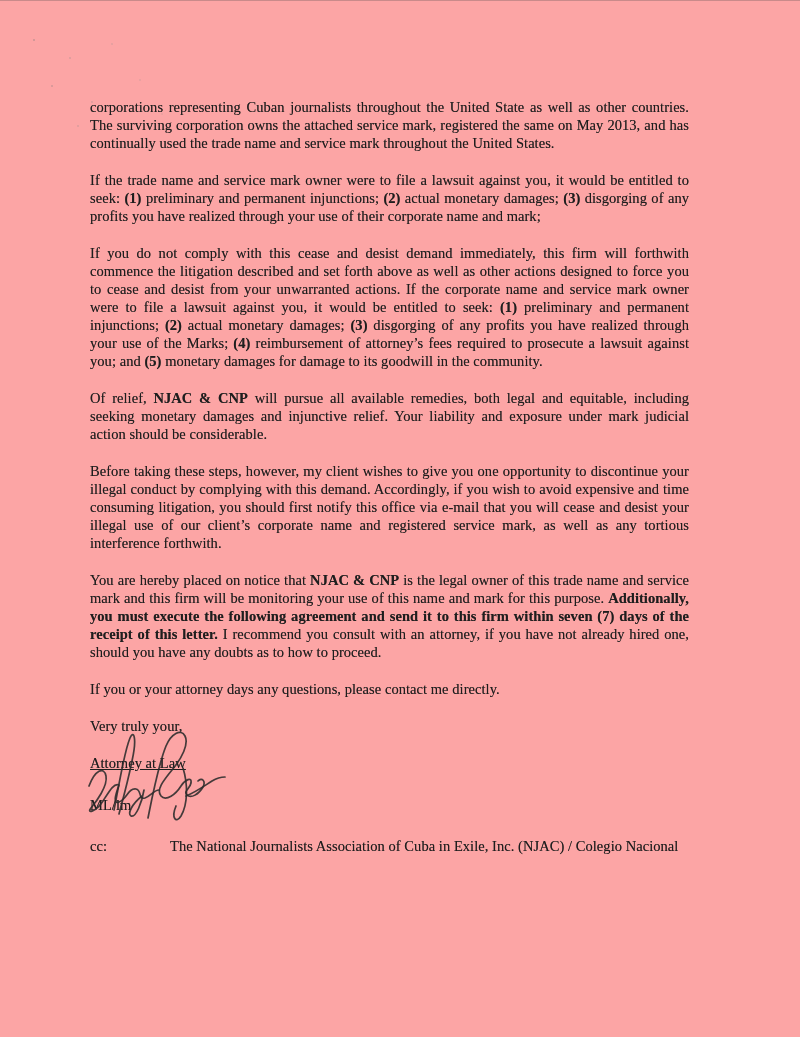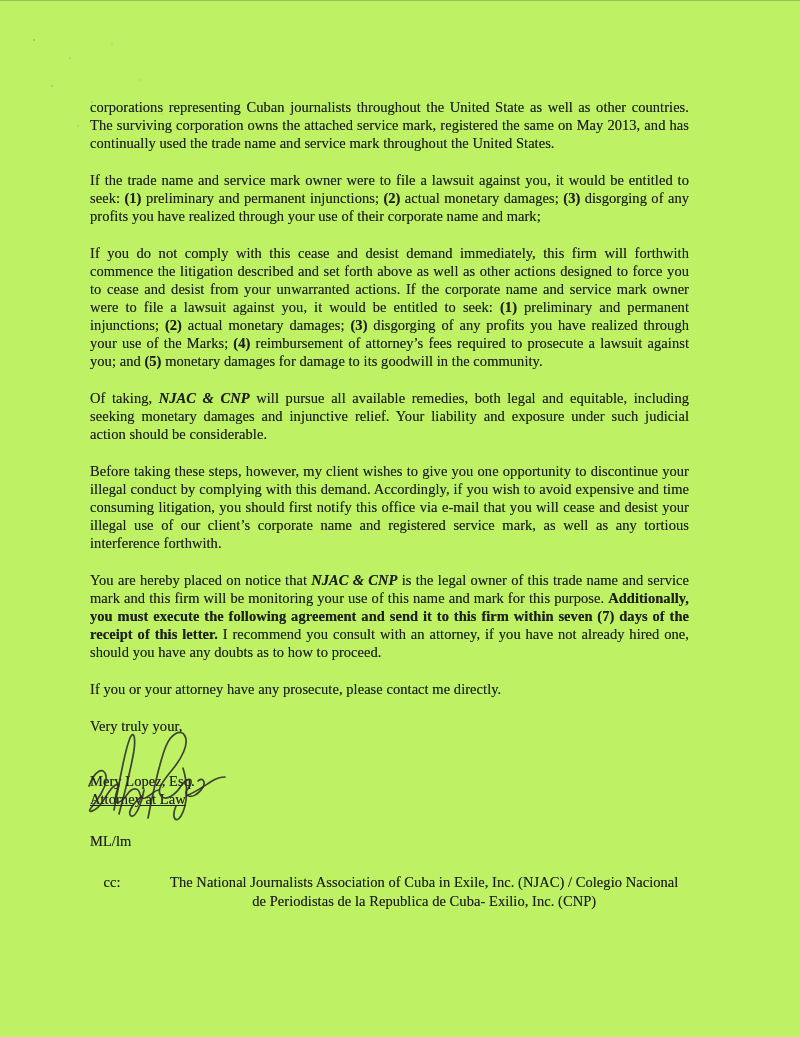--- a/index.html
+++ b/index.html
@@ -4,21 +4,21 @@
 <style>
   html, body { margin: 0; padding: 0; }
   body {
     background: #ffffff;
     font-family: "Liberation Serif", "DejaVu Serif", serif;
   }
   .page {
     position: relative;
     width: 800px;
     height: 1037px;
-    background: #bef264;
+    background: #fca5a5;
     overflow: hidden;
     color: #1e1e1e;
   }
   
   .page::before {
     content: "";
     position: absolute;
     top: 0; left: 0; right: 0;
     height: 1px;
     background: rgba(70,70,70,0.28);
@@ -46,30 +46,29 @@
     font-size: 14.5px;
     line-height: 18px;
     letter-spacing: 0.05px;
     text-shadow: 0 0 0.5px rgba(30,30,30,0.55);
   }
   p.para {
     margin: 0 0 19px 0;
     text-align: justify;
   }
   p.para span.b  { font-weight: bold; }
-  p.para span.bi { font-weight: bold; font-style: italic; }
+  p.para span.bi { font-weight: bold; }
   .valediction { margin: 0 0 0 0; }
   .signer-name  { margin-top: 37px; }
   .signer-title { margin-top: 0; text-decoration: underline; }
   .ref-initials { margin-top: 24px; }
   .cc-block {
     margin-top: 23px;
     display: flex;
     align-items: flex-start;
-    text-align: center;
   }
   .cc-label { width: 44px; flex: 0 0 44px; }
   .cc-lines div { line-height: 19px; margin-left: 36px; }
   .signature {
     position: absolute;
     left: 86px;
     top: 726px;
     width: 140px;
     height: 98px;
     pointer-events: none;
@@ -87,39 +86,37 @@
 <body>
 
 <div class="page">
   <div class="speckles"></div>
 
   <div class="content">
     <div id="paragraphs">
         <p class="para"><span class="">corporations representing Cuban journalists throughout the United State as well as other countries. The surviving corporation owns the attached service mark, registered the same on May 2013, and has continually used the trade name and service mark throughout the United States.</span></p>
         <p class="para"><span class="">If the trade name and service mark owner were to file a lawsuit against you, it would be entitled to seek: </span><span class="b">(1)</span><span class=""> preliminary and permanent injunctions; </span><span class="b">(2)</span><span class=""> actual monetary damages; </span><span class="b">(3)</span><span class=""> disgorging of any profits you have realized through your use of their corporate name and mark;</span></p>
         <p class="para"><span class="">If you do not comply with this cease and desist demand immediately, this firm will forthwith commence the litigation described and set forth above as well as other actions designed to force you to cease and desist from your unwarranted actions. If the corporate name and service mark owner were to file a lawsuit against you, it would be entitled to seek: </span><span class="b">(1)</span><span class=""> preliminary and permanent injunctions; </span><span class="b">(2)</span><span class=""> actual monetary damages; </span><span class="b">(3)</span><span class=""> disgorging of any profits you have realized through your use of the Marks; </span><span class="b">(4)</span><span class=""> reimbursement of attorney’s fees required to prosecute a lawsuit against you; and </span><span class="b">(5)</span><span class=""> monetary damages for damage to its goodwill in the community.</span></p>
-        <p class="para"><span class="">Of taking, </span><span class="bi">NJAC &amp; CNP</span><span class=""> will pursue all available remedies, both legal and equitable, including seeking monetary damages and injunctive relief. Your liability and exposure under such judicial action should be considerable.</span></p>
+        <p class="para"><span class="">Of relief, </span><span class="bi">NJAC &amp; CNP</span><span class=""> will pursue all available remedies, both legal and equitable, including seeking monetary damages and injunctive relief. Your liability and exposure under mark judicial action should be considerable.</span></p>
         <p class="para"><span class="">Before taking these steps, however, my client wishes to give you one opportunity to discontinue your illegal conduct by complying with this demand. Accordingly, if you wish to avoid expensive and time consuming litigation, you should first notify this office via e-mail that you will cease and desist your illegal use of our client’s corporate name and registered service mark, as well as any tortious interference forthwith.</span></p>
         <p class="para"><span class="">You are hereby placed on notice that </span><span class="bi">NJAC &amp; CNP</span><span class=""> is the legal owner of this trade name and service mark and this firm will be monitoring your use of this name and mark for this purpose. </span><span class="b">Additionally, you must execute the following agreement and send it to this firm within seven (7) days of the receipt of this letter.</span><span class=""> I recommend you consult with an attorney, if you have not already hired one, should you have any doubts as to how to proceed.</span></p>
-        <p class="para"><span class="">If you or your attorney have any prosecute, please contact me directly.</span></p>
+        <p class="para"><span class="">If you or your attorney days any questions, please contact me directly.</span></p>
       </div>
 
     <div class="closing">
       <p class="para valediction">Very truly your,</p>
-      <div class="signer-name">Mery Lopez, Esq.</div>
       <div class="signer-title">Attorney at Law</div>
     </div>
 
     <div class="ref-initials">ML/lm</div>
 
     <div class="cc-block">
       <div class="cc-label">cc:</div>
       <div class="cc-lines" id="cc-lines">
           <div>The National Journalists Association of Cuba in Exile, Inc. (NJAC) / Colegio Nacional</div>
-          <div>de Periodistas de la Republica de Cuba- Exilio, Inc. (CNP)</div>
         </div>
     </div>
   </div>
 
   <svg class="signature" viewBox="0 0 140 98" xmlns="http://www.w3.org/2000/svg">
 
     <path d="M3 60 C 9 44 18 40 20 50 C 22 60 10 76 5 82 C 0 88 10 86 17 75
              C 24 64 28 57 33 59 C 29 70 27 78 33 76 C 41 73 42 62 50 63
              C 56 64 52 74 59 72 C 65 70 68 64 73 64"></path>
 

